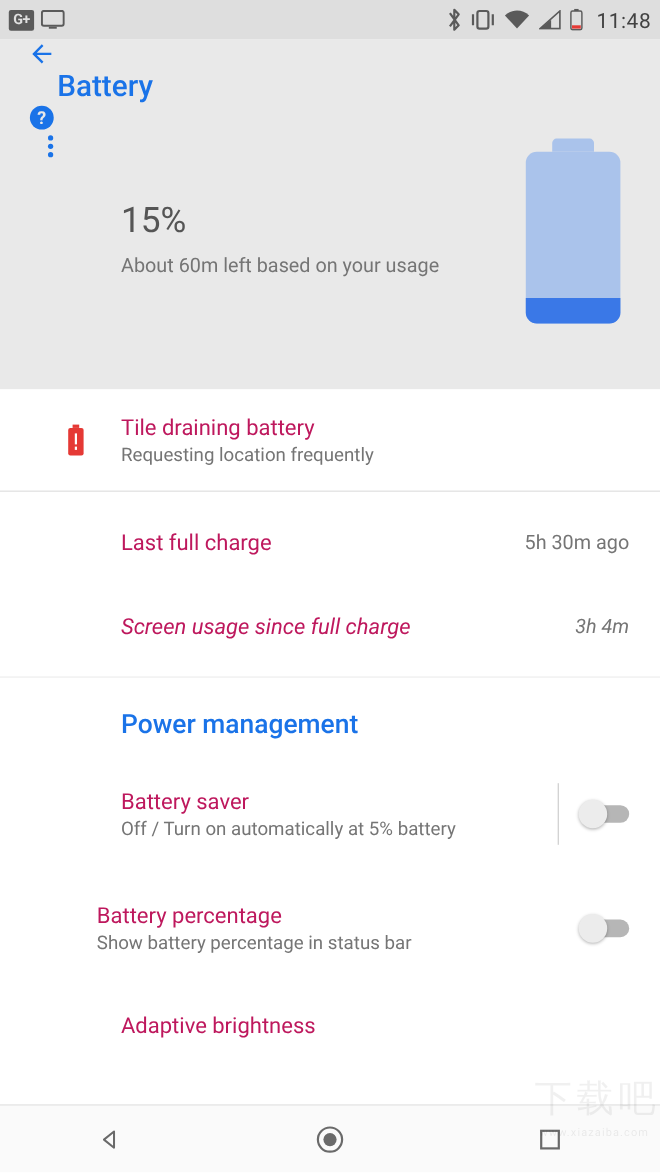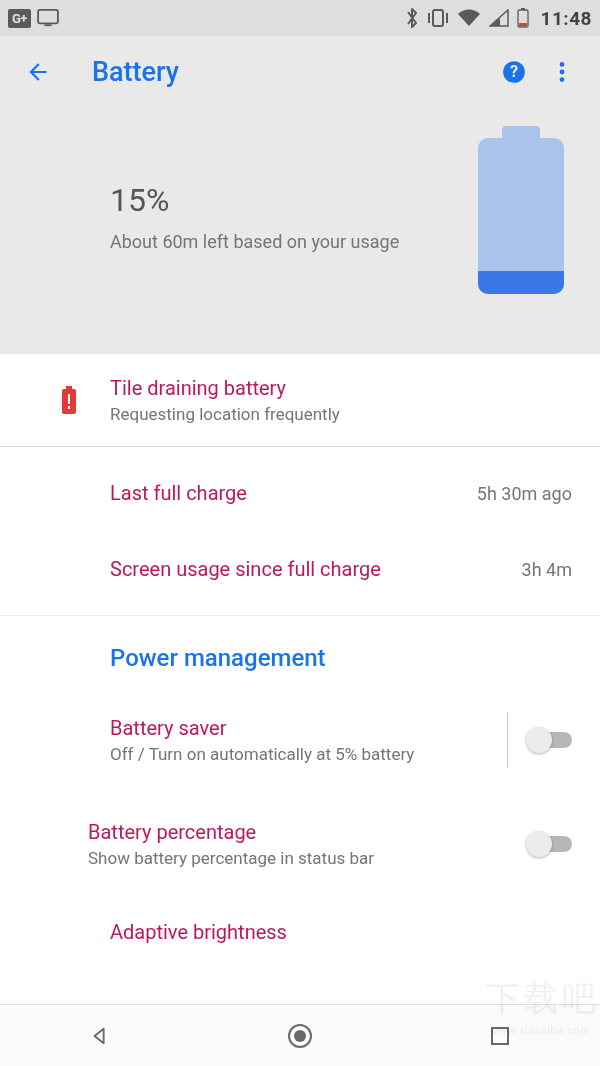--- a/index.html
+++ b/index.html
@@ -4,25 +4,25 @@
 <style>
   * { box-sizing: border-box; margin: 0; padding: 0; }
   html, body { width: 600px; height: 1066px; font-family: Roboto, "Helvetica Neue", Arial, sans-serif; background: #fff; color: #212121; -webkit-font-smoothing: antialiased; }
   .screen { width: 600px; height: 1066px; display: flex; flex-direction: column; position: relative; overflow: hidden; }
 
   
   .statusbar { height: 36px; background: #dedede; display: flex; align-items: center; padding: 0 8px; color: #424242; font-size: 19px; }
   .statusbar .left { display: flex; align-items: center; gap: 6px; }
   .statusbar .right { margin-left: auto; display: flex; align-items: center; gap: 8px; }
   .badge-gplus { background: #5a5a5a; color: #e0e0e0; font-size: 13px; font-weight: 700; padding: 2px 4px; border-radius: 2px; letter-spacing: -0.5px; }
-  .clock { font-weight: 700; letter-spacing: 0.5px; margin-left: 4px; }
+  .clock { font-weight: 400; letter-spacing: 0.5px; margin-left: 4px; }
 
   
   .header-wrap { background: #e9e9e9; }
-  .appbar { height: 72px; display: flex; align-items: center; padding: 0 18px; }
+  .appbar { height: 72px; display: flex; align-items: flex-start; padding: 0 18px; flex-direction: column; }
   .appbar .title { color: #1a73e8; font-size: 27px; font-weight: 500; margin-left: 34px; }
   .appbar .spacer { flex: 1; }
   .icon-btn { width: 40px; height: 40px; display:flex; align-items:center; justify-content:center; color:#1a73e8; cursor:pointer; }
   .icon-btn svg { width: 26px; height: 26px; }
   .more-btn { margin-left: 8px; }
 
   
   .hero { padding: 30px 30px 60px 110px; display:flex; align-items:center; }
   .hero-text { flex:1; }
   .hero-pct { font-size: 32px; color:#555; font-weight:400; }
@@ -170,21 +170,21 @@
     </div>
     <div class="divider"></div>
 
     <div class="row" style="padding-left:110px; padding-top:34px; padding-bottom:26px;">
       <div class="body">
         <div class="row-title">Last full charge</div>
       </div>
       <div class="trailing">5h 30m ago</div>
     </div>
 
-    <div class="row" style="padding-left:110px; padding-top:26px; padding-bottom:34px;">
+    <div class="row" style="padding-left:110px; padding-top:26px; padding-bottom:34px;font-style:italic;">
       <div class="body">
         <div class="row-title">Screen usage since full charge</div>
       </div>
       <div class="trailing">3h 4m</div>
     </div>
     <div class="thin-divider"></div>
 
     <div class="section-label">Power management</div>
 
     <div class="row switch-row" style="padding-left:110px;">

